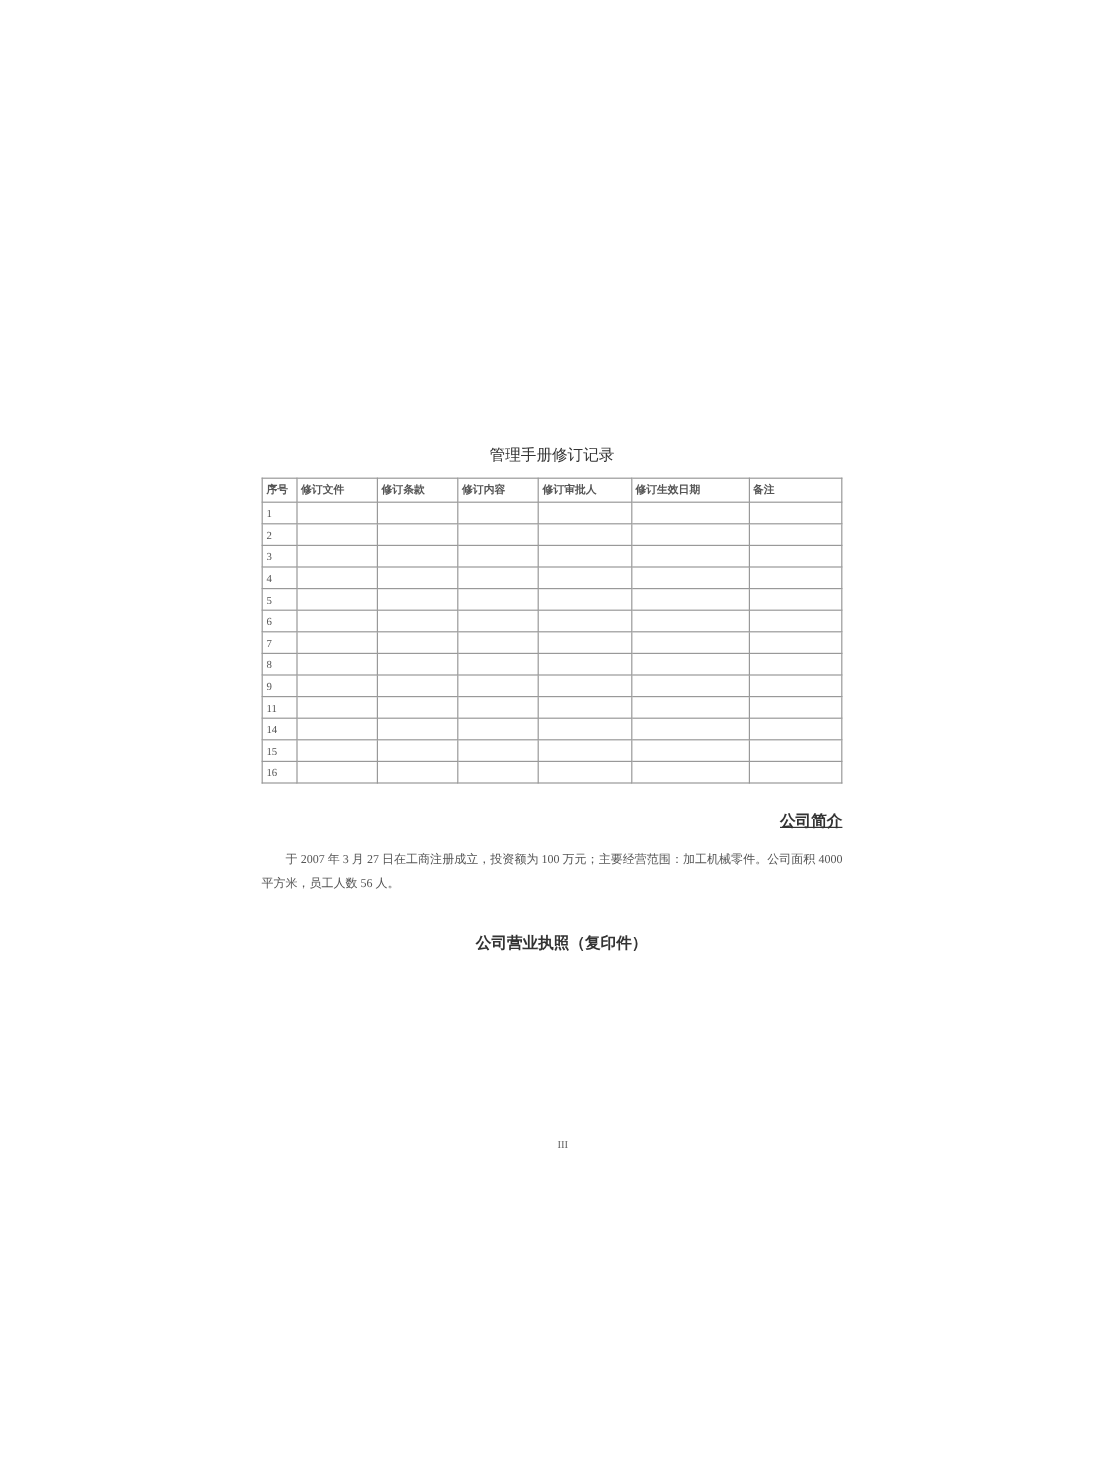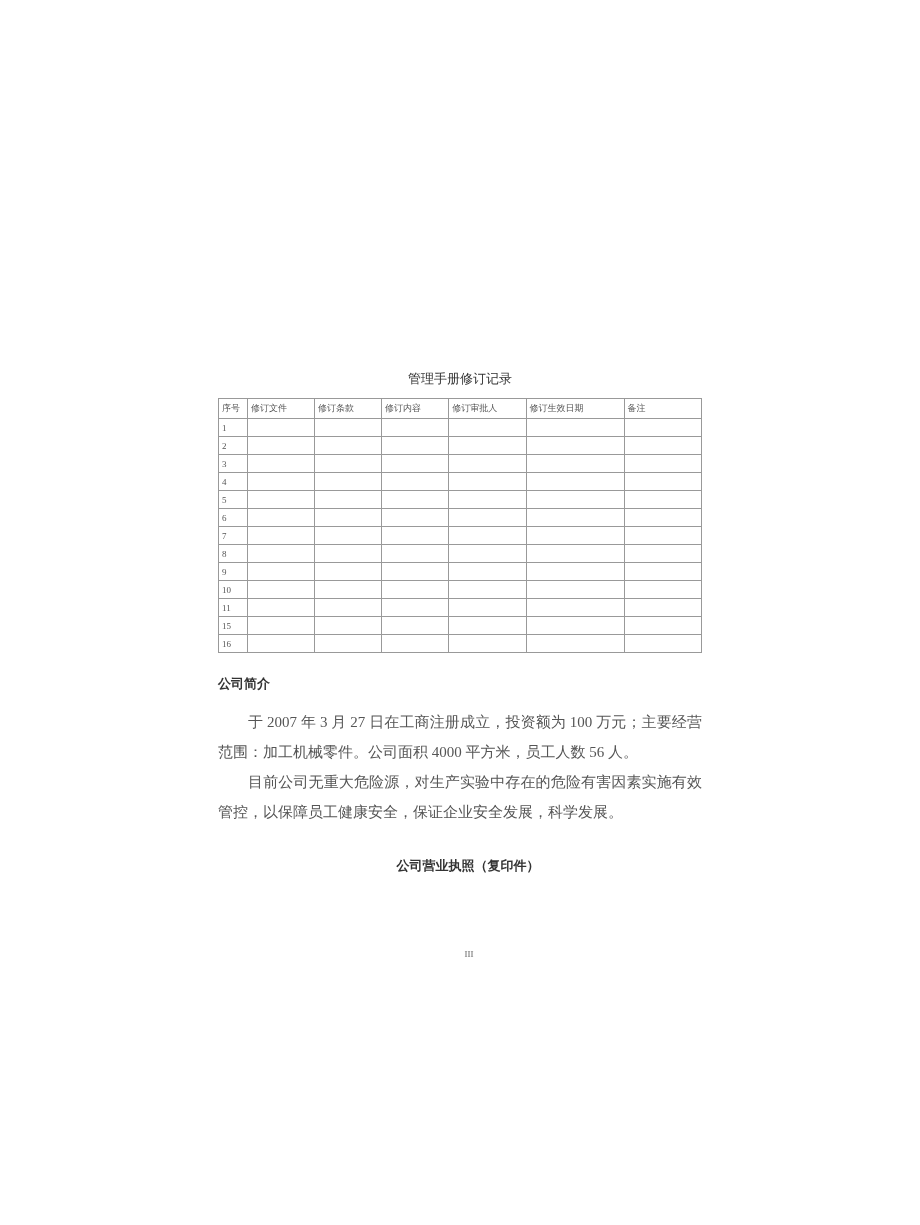--- a/index.html
+++ b/index.html
@@ -42,41 +42,42 @@
       font-size: 9px;
       color: #555;
       text-align: left;
       padding: 2px 3px;
       height: 18px;
       font-weight: normal;
       vertical-align: middle;
     }
     .revision-table th {
       height: 20px;
-      font-weight: normal;
+      font-weight: bold;
     }
     .col-seq { width: 28px; }
     .col-file { width: 65px; }
     .col-clause { width: 65px; }
     .col-content { width: 65px; margin-top: 44px; }
     .col-approver { width: 75px; }
     .col-date { width: 95px; }
     .col-remark { width: 75px; }
     .intro-section {
       width: 484px;
       margin-bottom: 20px;
     }
     .intro-title {
       font-size: 13px;
       color: #333;
-      text-align: left;
+      text-align: right;
       margin-bottom: 14px;
+      text-decoration: underline;
     }
     .intro-text {
-      font-size: 15px;
+      font-size: 10px;
       color: #555;
       line-height: 2;
       text-align: justify;
     }
     .intro-para {
       text-indent: 2em;
     }
     .license-title {
       font-size: 13px;
       color: #333;
@@ -190,30 +191,30 @@
       <tr>
           <td>9</td>
           <td></td>
           <td></td>
           <td></td>
           <td></td>
           <td></td>
           <td></td>
         </tr>
       <tr>
-          <td>10</td>
-          <td></td>
-          <td></td>
-          <td></td>
-          <td></td>
-          <td></td>
-          <td></td>
-        </tr>
-      <tr>
           <td>11</td>
+          <td></td>
+          <td></td>
+          <td></td>
+          <td></td>
+          <td></td>
+          <td></td>
+        </tr>
+      <tr>
+          <td>14</td>
           <td></td>
           <td></td>
           <td></td>
           <td></td>
           <td></td>
           <td></td>
         </tr>
       <tr>
           <td>15</td>
           <td></td>
@@ -232,21 +233,20 @@
           <td></td>
           <td></td>
         </tr>
     </tbody>
   </table>
 
   <div class="intro-section">
     <h2 class="intro-title">公司简介</h2>
     <div class="intro-text">
       <p class="intro-para">于 2007 年 3 月 27 日在工商注册成立，投资额为 100 万元；主要经营范围：加工机械零件。公司面积 4000 平方米，员工人数 56 人。</p>
-      <p class="intro-para">目前公司无重大危险源，对生产实验中存在的危险有害因素实施有效管控，以保障员工健康安全，保证企业安全发展，科学发展。</p>
     </div>
   </div>
 
   <h2 class="license-title">公司营业执照（复印件）</h2>
 
 </div>
 
 <div class="page-number">III</div>
 
 </body></html>

